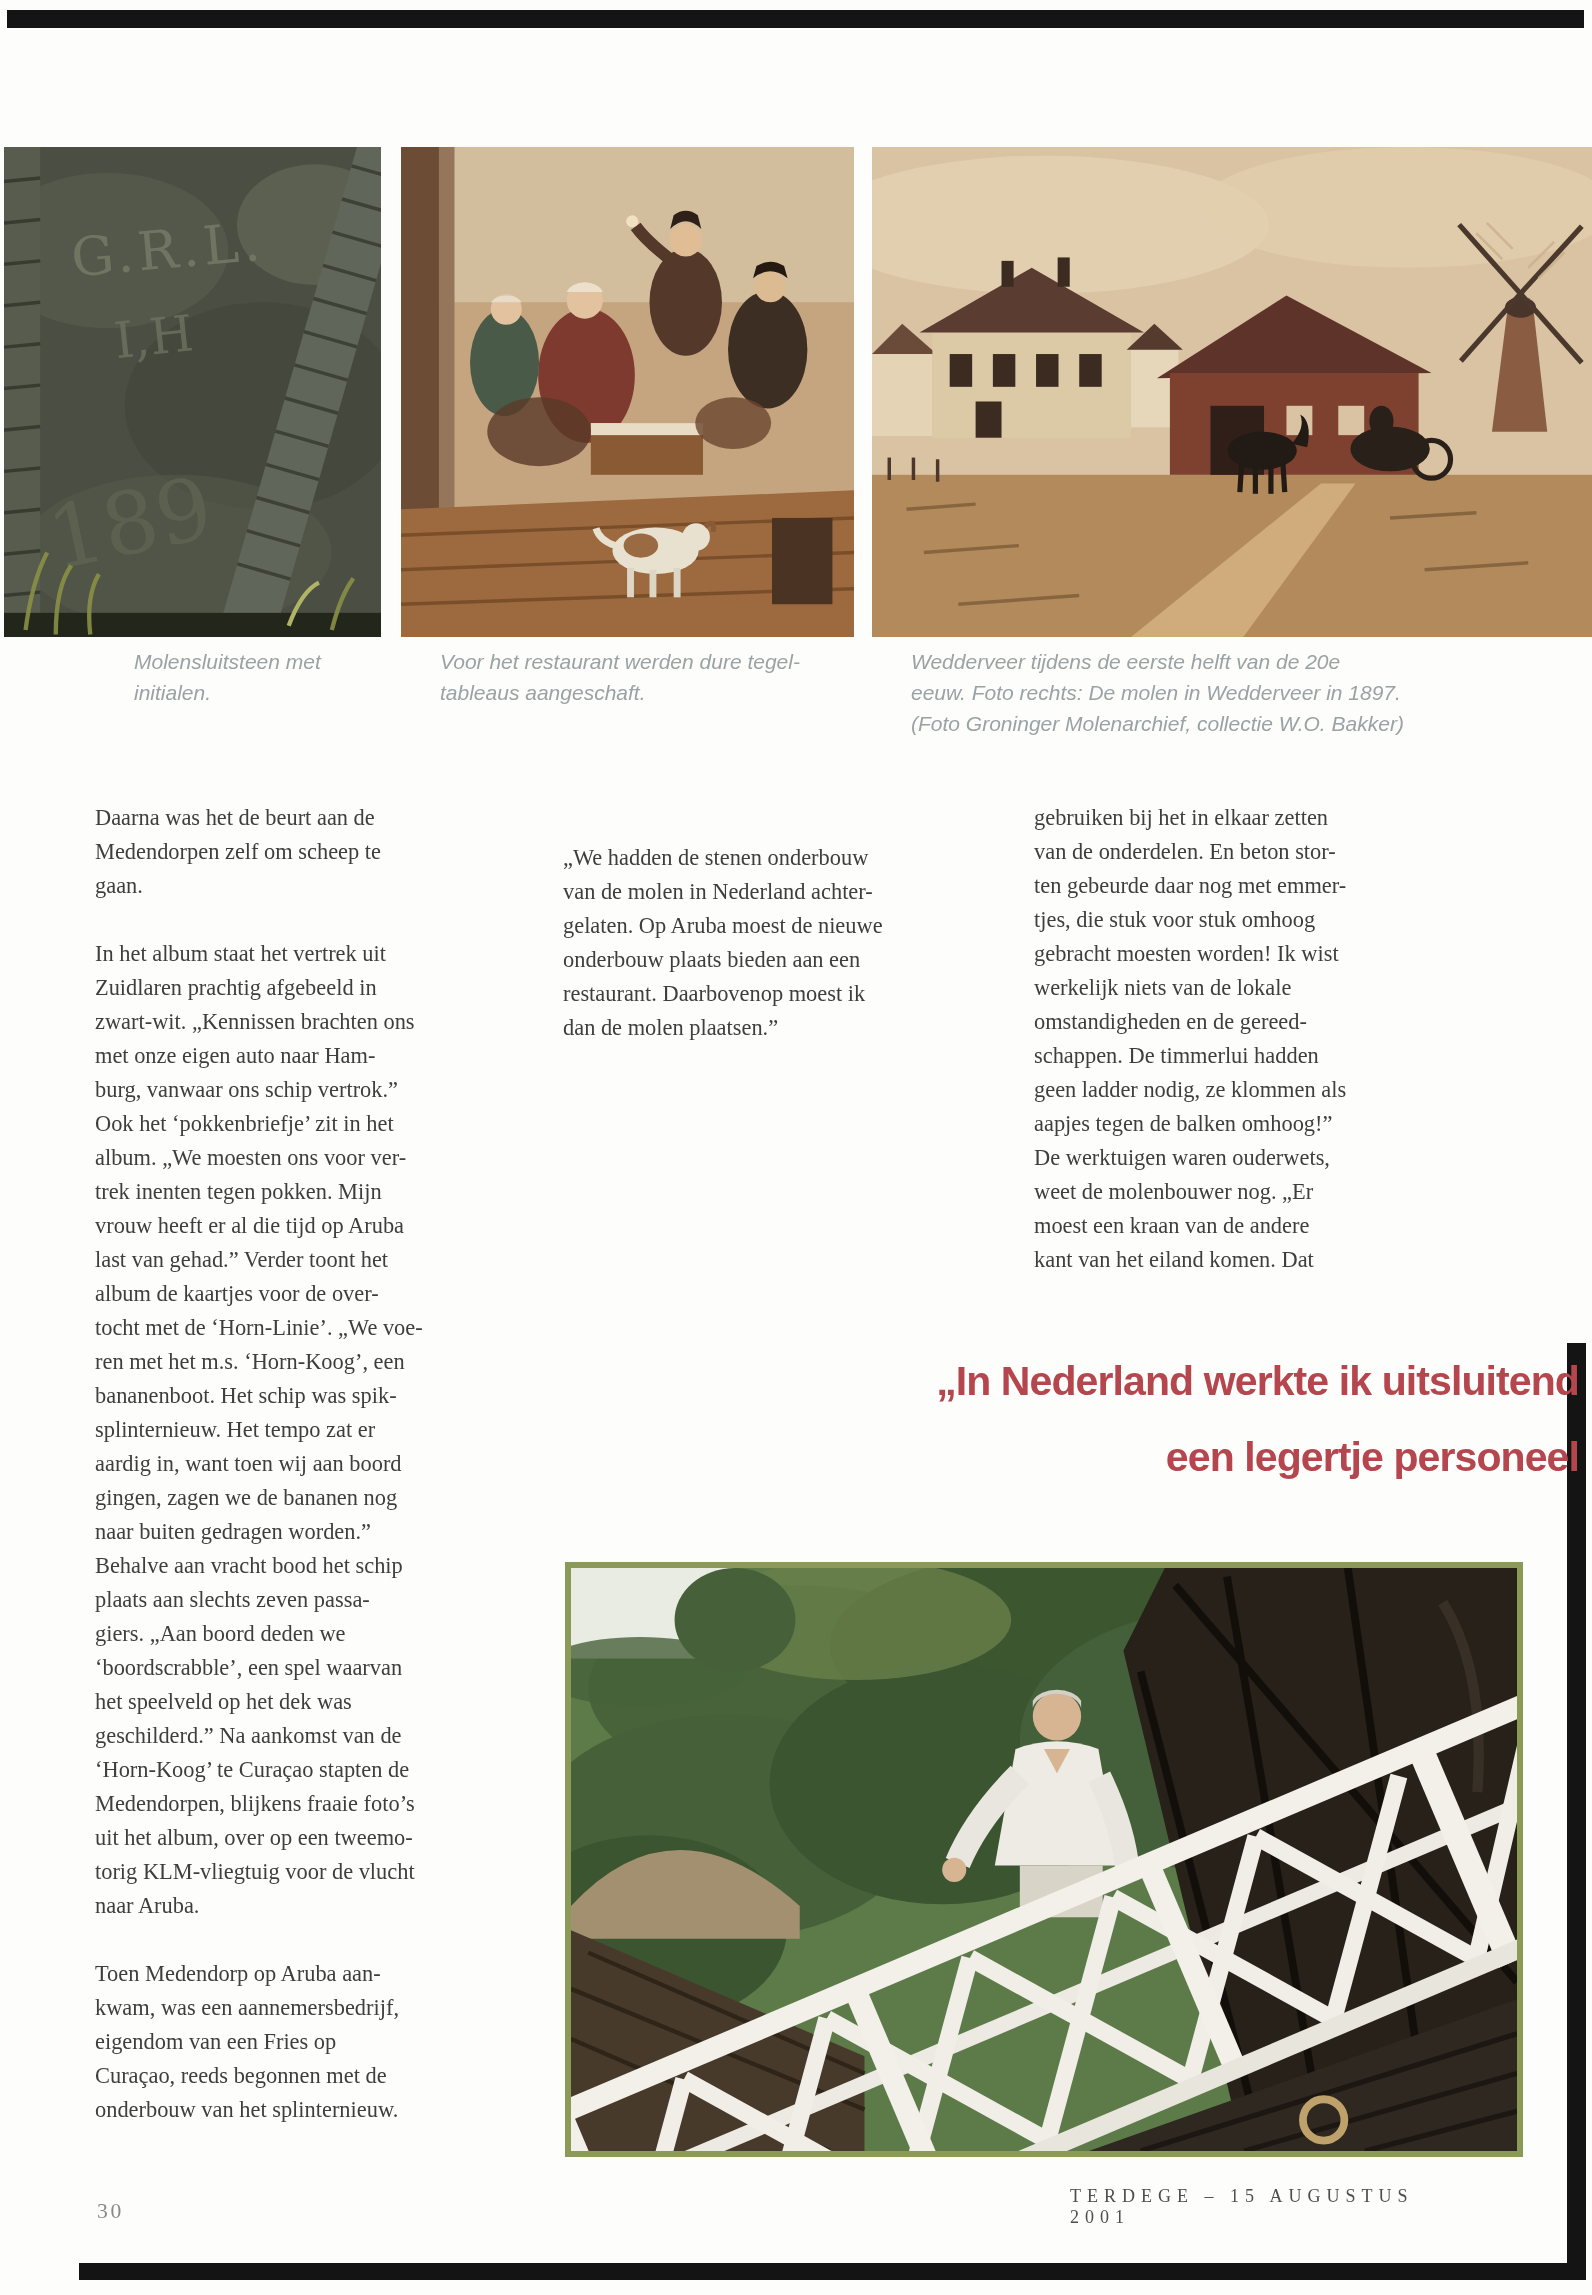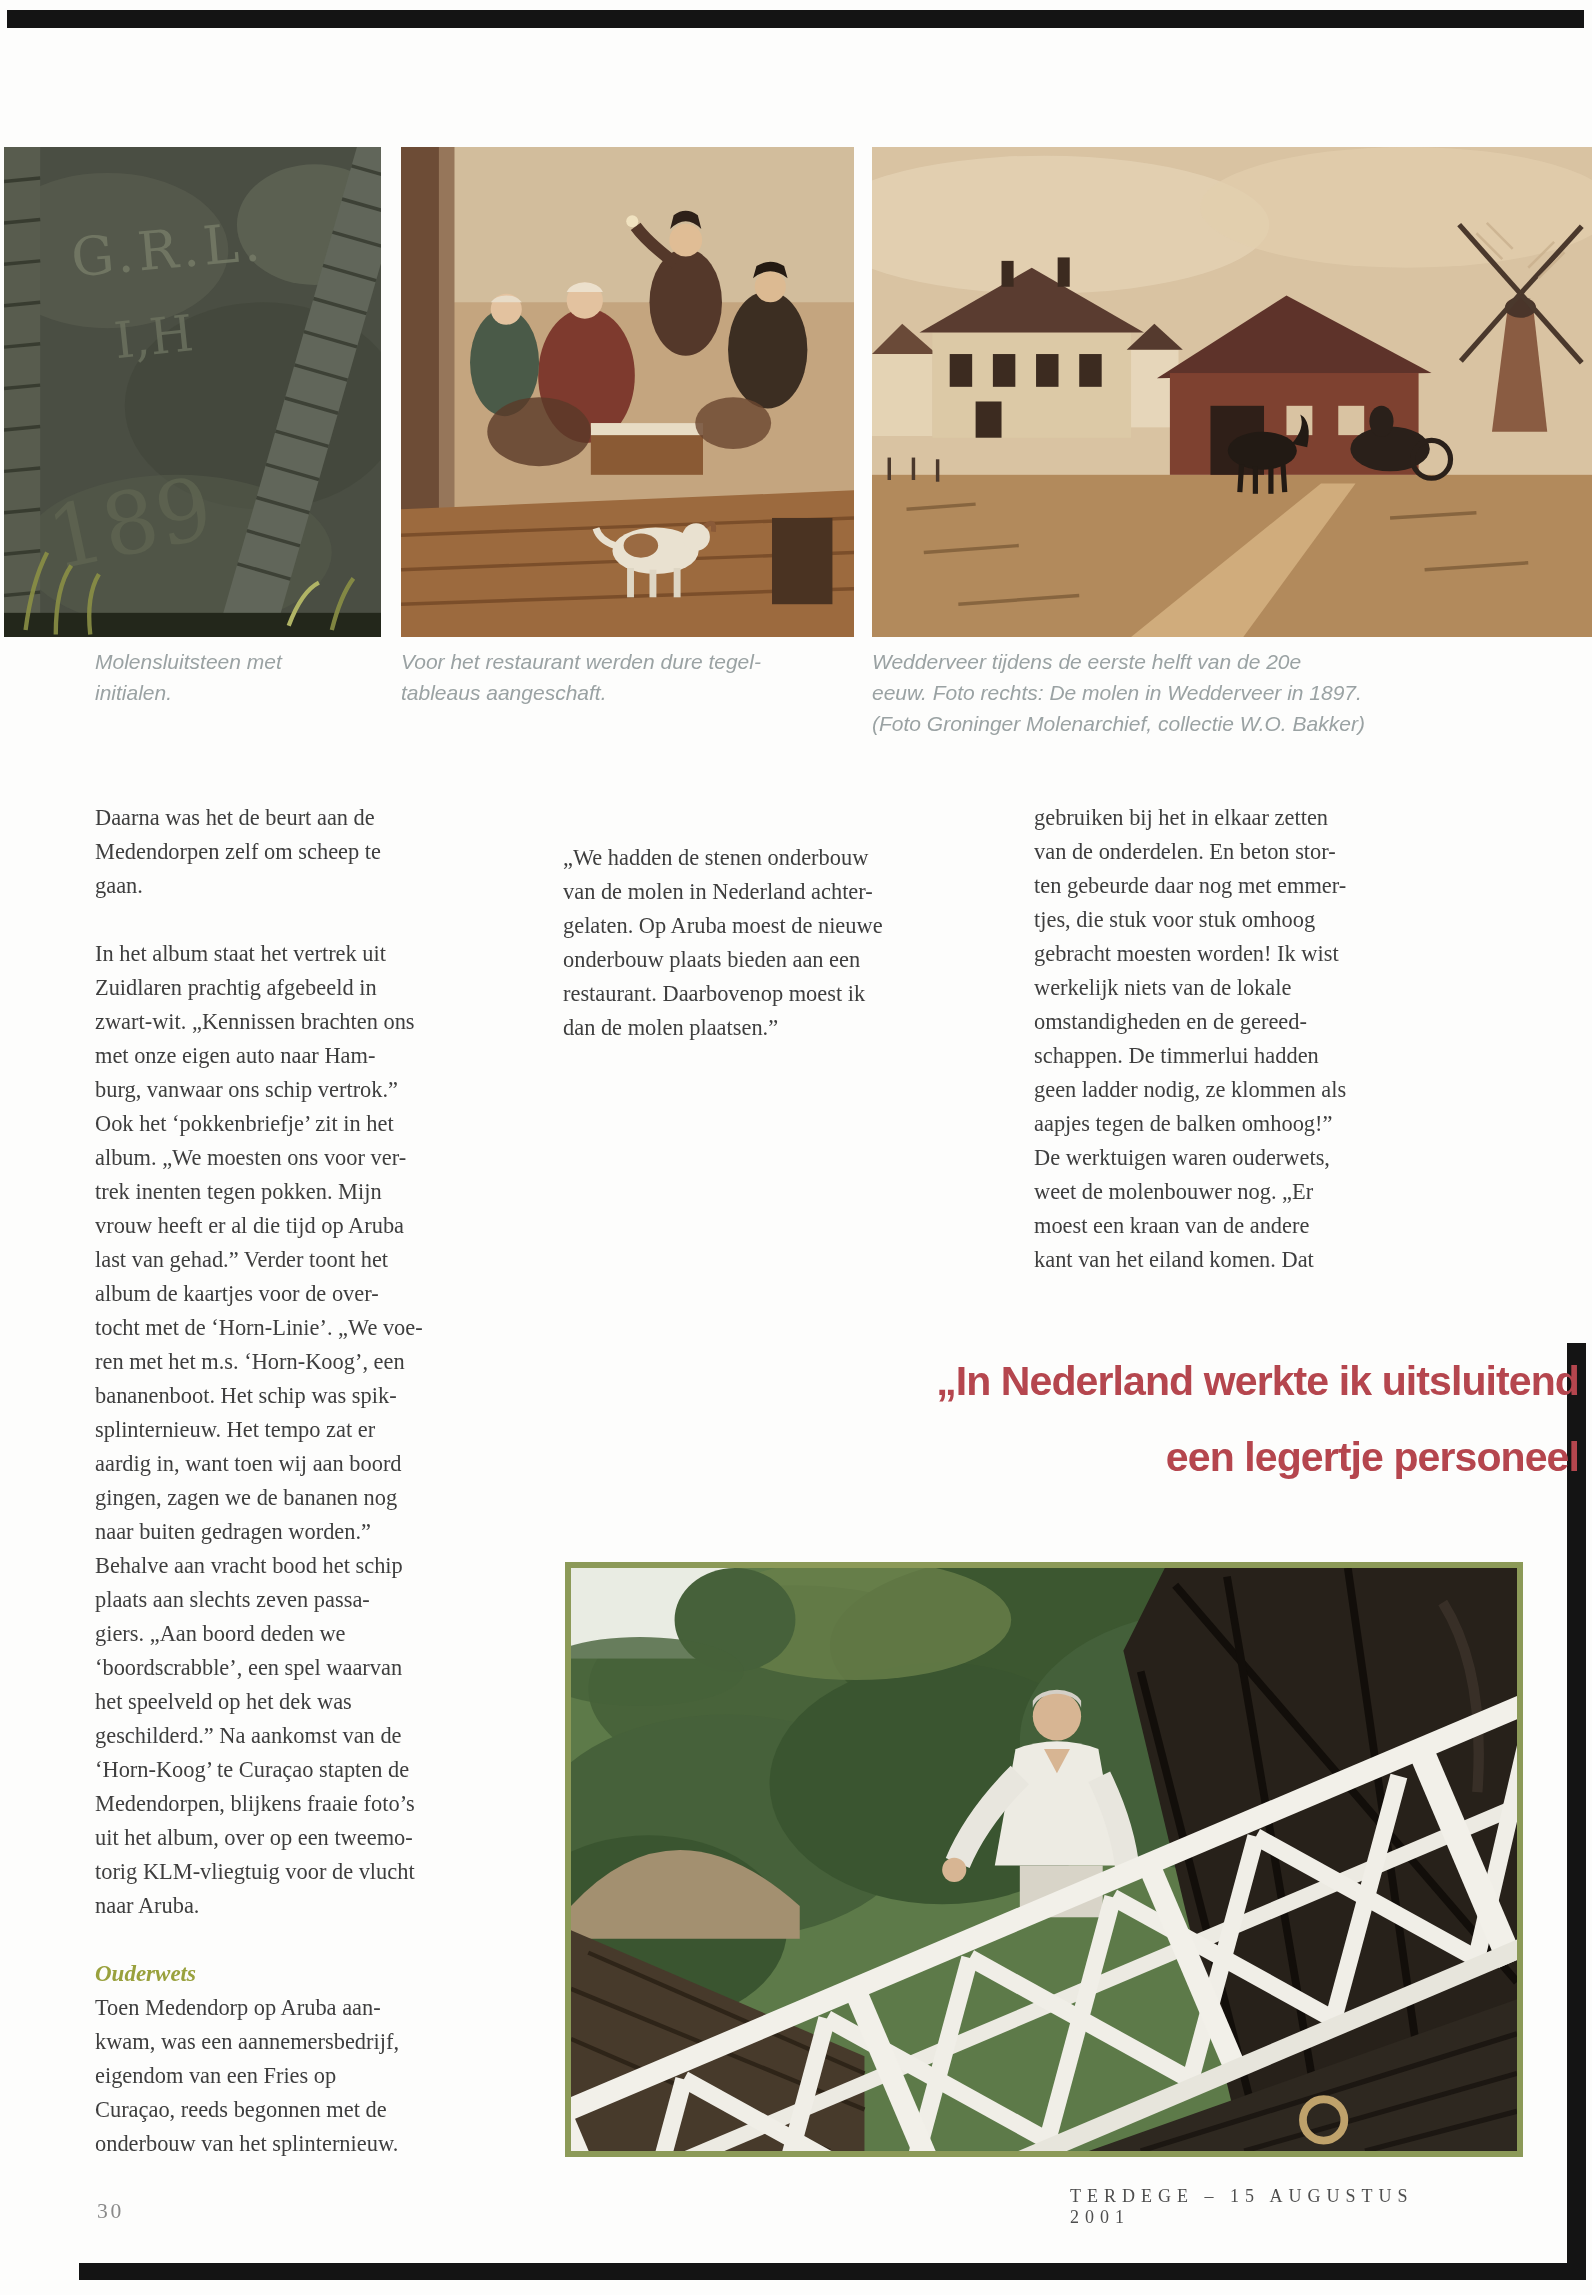--- a/index.html
+++ b/index.html
@@ -2,21 +2,21 @@
 <html style="font-size:14px"><head>
 <meta charset="utf-8">
 <style>
   html,body{margin:0;padding:0;background:#ffffff;}
   .page{position:relative;width:1592px;height:2295px;background:#fdfdfc;overflow:hidden;
         font-family:"Liberation Serif",serif;}
   .bar{position:absolute;background:#141414;}
   .photo{position:absolute;overflow:hidden;}
   .photo svg{display:block;width:100%;height:100%;}
   .caption{position:absolute;font-family:"Liberation Sans",sans-serif;font-style:italic;
-           font-size:21px;line-height:31px;color:#9aa2a3;white-space:pre-line;}
+           font-size:21px;line-height:31px;color:#9aa2a3;white-space:pre-line;margin-left:39px;}
   .col{position:absolute;top:801px;width:431px;color:#3e3e3e;font-size:22.4px;line-height:34px;}
   .col p{margin:0 0 34px 0;white-space:pre-line;}
   .subhead{margin:0;font-size:23px;line-height:34px;font-style:italic;font-weight:bold;
            color:#99a13d;}
   .pullquote{position:absolute;top:1343px;left:431px;width:1148px;text-align:right;
              font-family:"Liberation Sans",sans-serif;font-weight:bold;font-size:41px;
              line-height:76px;color:#b5464e;white-space:pre-line;letter-spacing:-0.9px;}
   .framed{border:6px solid #8c9a58;background:#5d7a49;}
   .footer-left{position:absolute;left:97px;top:2199px;font-size:21.6px;color:#8a8a8a;
                letter-spacing:2.6px;}
@@ -234,21 +234,20 @@
 plaats aan slechts zeven passa-
 giers. „Aan boord deden we
 ‘boordscrabble’, een spel waarvan
 het speelveld op het dek was
 geschilderd.” Na aankomst van de
 ‘Horn-Koog’ te Curaçao stapten de
 Medendorpen, blijkens fraaie foto’s
 uit het album, over op een tweemo-
 torig KLM-vliegtuig voor de vlucht
 naar Aruba.</p>
-    <h3 class="subhead">Ouderwets</h3>
     <p>Toen Medendorp op Aruba aan-
 kwam, was een aannemersbedrijf,
 eigendom van een Fries op
 Curaçao, reeds begonnen met de
 onderbouw van het splinternieuw.</p>
   </div>
 
   <div class="col" style="left:563px;margin-top:40px;">
     <p>„We hadden de stenen onderbouw
 van de molen in Nederland achter-

